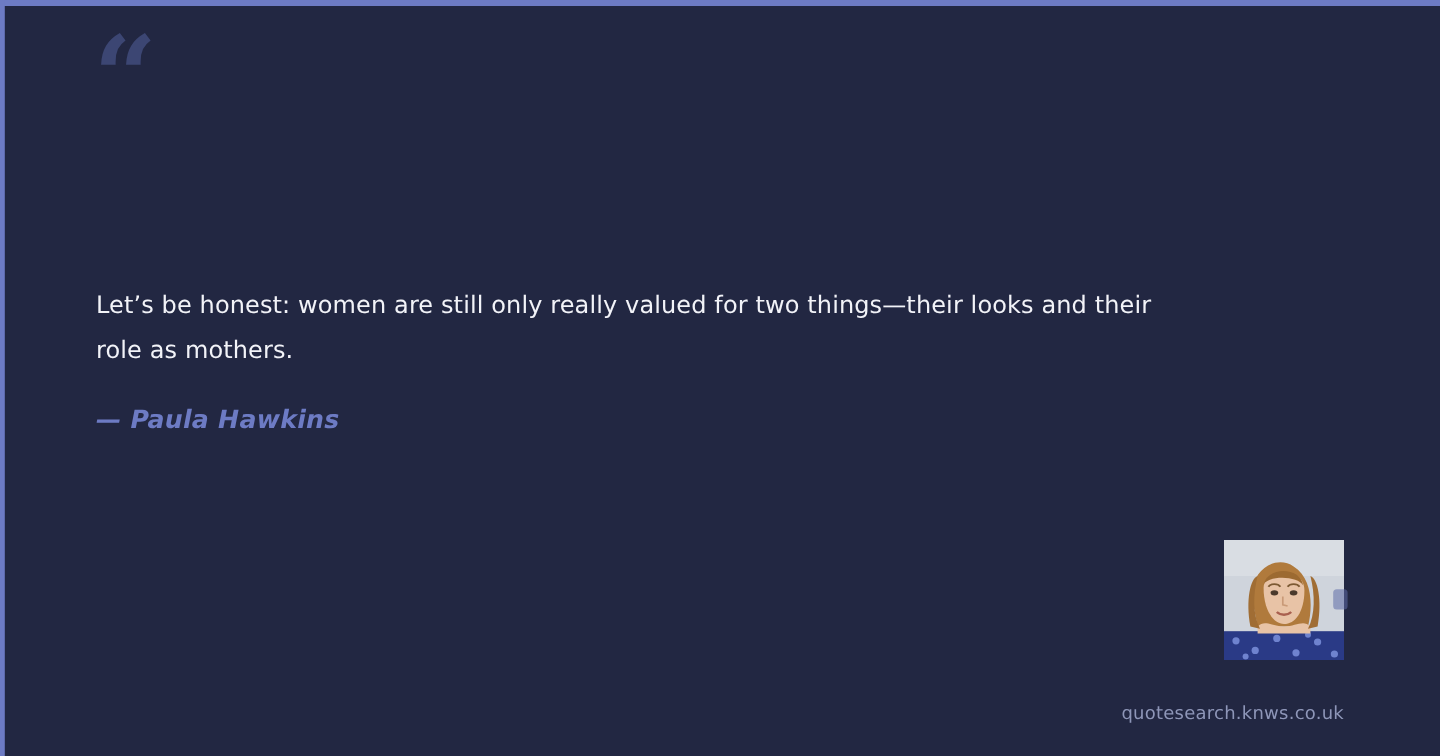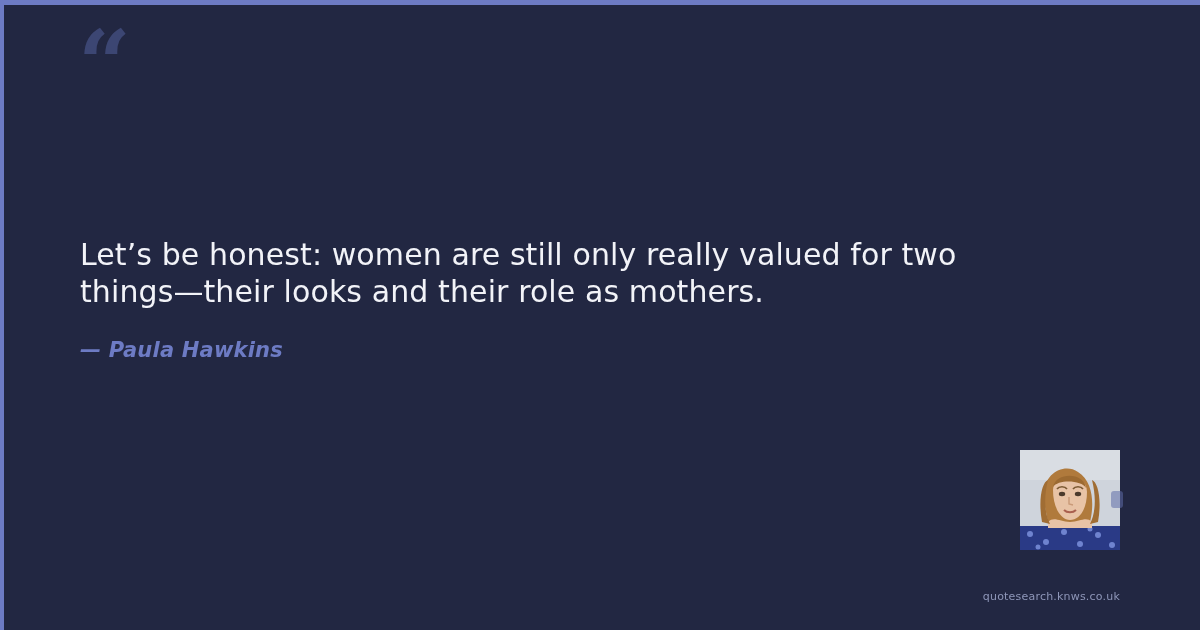--- a/index.html
+++ b/index.html
@@ -49,21 +49,21 @@
     user-select: none;
   }
   .quote-body {
     position: absolute;
     left: 80px;
     top: 236px;
     width: 900px;
   }
   .quote-text {
     margin: 0;
-    font-size: 30px;
+    font-size: 20px;
     line-height: 37px;
     color: #f2f3f8;
     font-weight: 400;
     letter-spacing: 0.1px;
   }
   .attribution {
     position: absolute;
     left: 80px;
     top: 338px;
     font-size: 21px;
@@ -91,21 +91,21 @@
     width: 12px;
     height: 17px;
     border-radius: 3px;
     background: #5f6ca8;
     opacity: 0.55;
   }
   .source {
     position: absolute;
     right: 80px;
     bottom: 27px;
-    font-size: 11px;
+    font-size: 15px;
     color: #8e96b8;
     letter-spacing: 0.2px;
   }
 </style>
 </head>
 <body>
 
 <div class="card">
 
   <div class="top-rule"></div>

